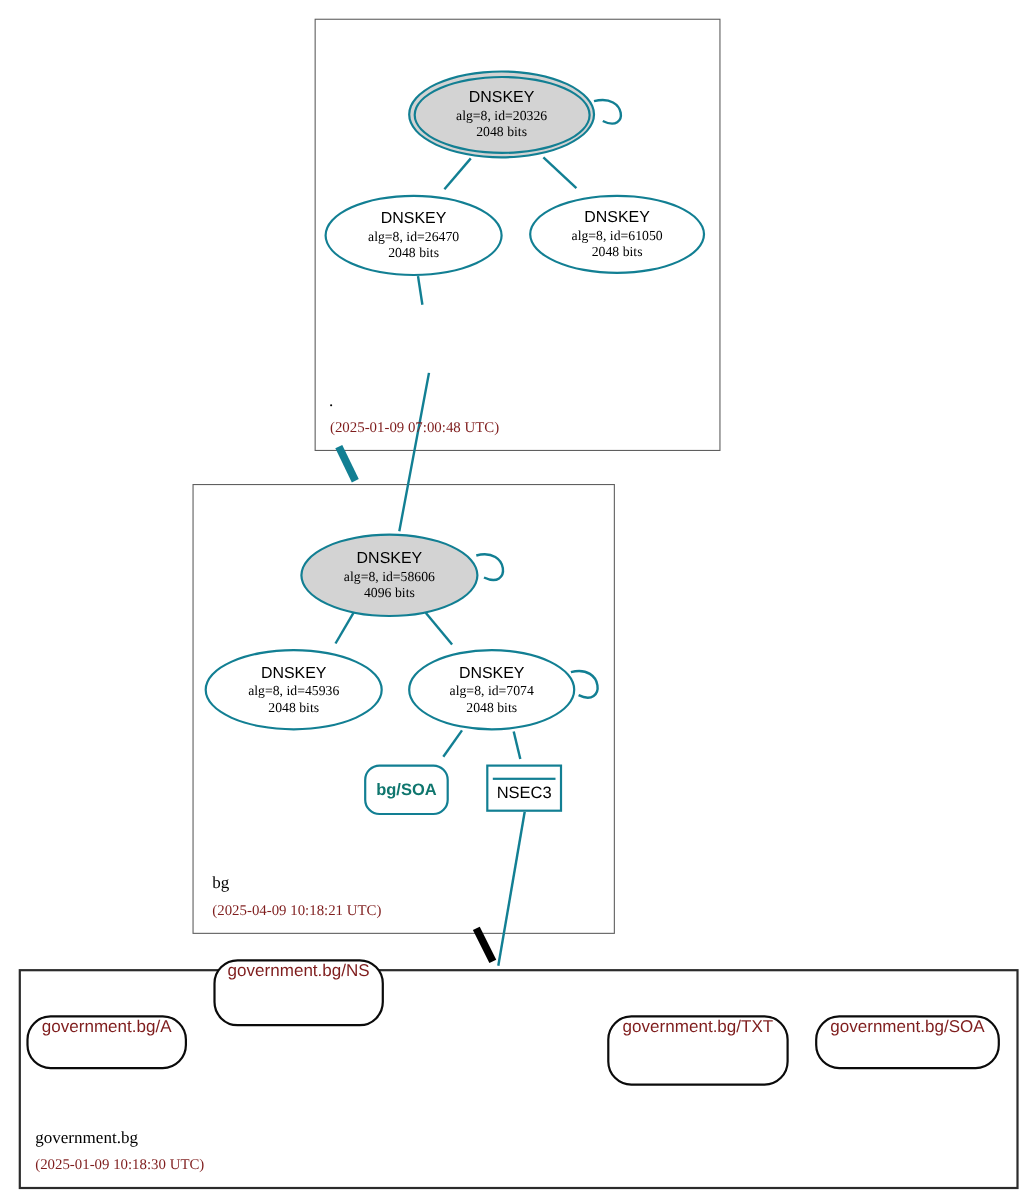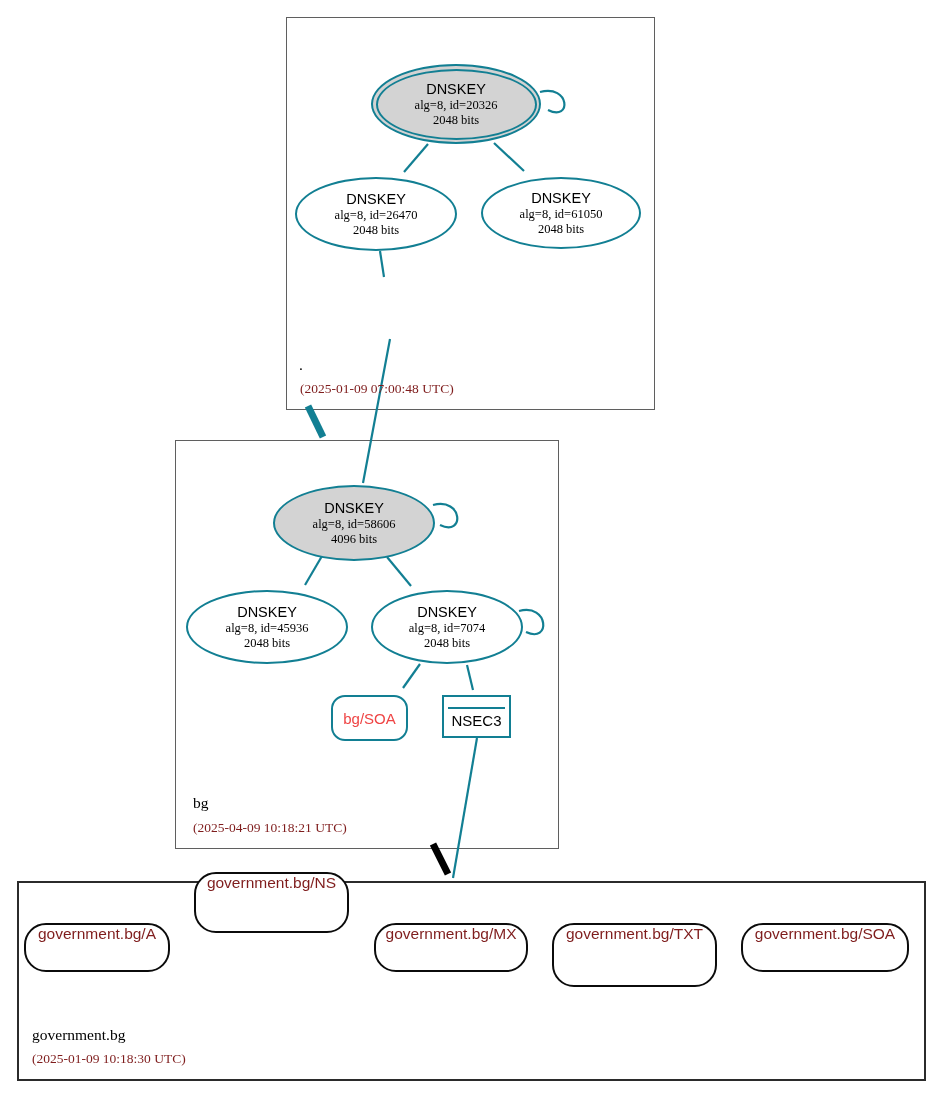--- a/index.html
+++ b/index.html
@@ -18,21 +18,21 @@
   svg.edges path, svg.edges line{fill:none;}
 
   .node{position:absolute;z-index:2;display:flex;flex-direction:column;align-items:center;justify-content:center;text-align:center;box-sizing:border-box;background:#ffffff;}
   .ellipse{border:2.2px solid var(--teal);border-radius:50%;}
   .ellipse.gray{background:var(--gray-fill);}
   .ellipse.double{position:absolute;}
   .ellipse.double::after{content:"";position:absolute;inset:2.5px;border:2.2px solid var(--teal);border-radius:50%;pointer-events:none;}
   .ntitle{font-family:"Liberation Sans", sans-serif;font-size:14.5px;color:#000;line-height:17px;}
   .nline{font-family:"Liberation Serif", serif;font-size:12.5px;color:#000;line-height:14.5px;}
 
-  .rrbox{border:2.2px solid var(--teal);border-radius:14px;font-size:15px;color:#ef4444;}
+  .rrbox{border:2.2px solid var(--teal);border-radius:14px;font-size:15px;color:#0f766e;font-weight:bold;}
   .nsec3{border:2.6px solid var(--teal);border-radius:0;padding:4px;justify-content:flex-start;}
   .nsec3 .band{width:100%;height:8px;border-bottom:2.6px solid var(--teal);box-sizing:border-box;}
   .nsec3 .nsec3label{flex:1;display:flex;align-items:center;justify-content:center;font-size:15px;color:#000;}
 
   .rrset{position:absolute;z-index:2;display:flex;align-items:flex-start;justify-content:center;border:2px solid #0b0b0b;border-radius:22px;background:#fff;font-size:15.5px;color:#7f1d1d;box-sizing:border-box;}
 
   .zlabel{position:absolute;z-index:2;font-family:"Liberation Serif", serif;font-size:15.5px;color:#000;}
   .ztime{position:absolute;z-index:2;font-family:"Liberation Serif", serif;font-size:13.5px;color:#7f1d1d;}
 </style>
 </head>
@@ -127,23 +127,20 @@
 
   <div class="zlabel" style="left:193px;top:794px;">bg</div>
   <div class="ztime" style="left:193px;top:820px;">(2025-04-09 10:18:21 UTC)</div>
 
   <div class="rrset" style="left:24px;top:923px;width:146px;height:49px;">
     <span>government.bg/A</span>
   </div>
   <div class="rrset" style="left:194px;top:872px;width:155px;height:61px;">
     <span>government.bg/NS</span>
   </div>
-  <div class="rrset" style="left:374px;top:923px;width:154px;height:49px;">
-    <span>government.bg/MX</span>
-  </div>
   <div class="rrset" style="left:552px;top:923px;width:165px;height:64px;">
     <span>government.bg/TXT</span>
   </div>
   <div class="rrset" style="left:741px;top:923px;width:168px;height:49px;">
     <span>government.bg/SOA</span>
   </div>
 
   <div class="zlabel" style="left:32px;top:1026px;">government.bg</div>
   <div class="ztime" style="left:32px;top:1051px;">(2025-01-09 10:18:30 UTC)</div>
 

